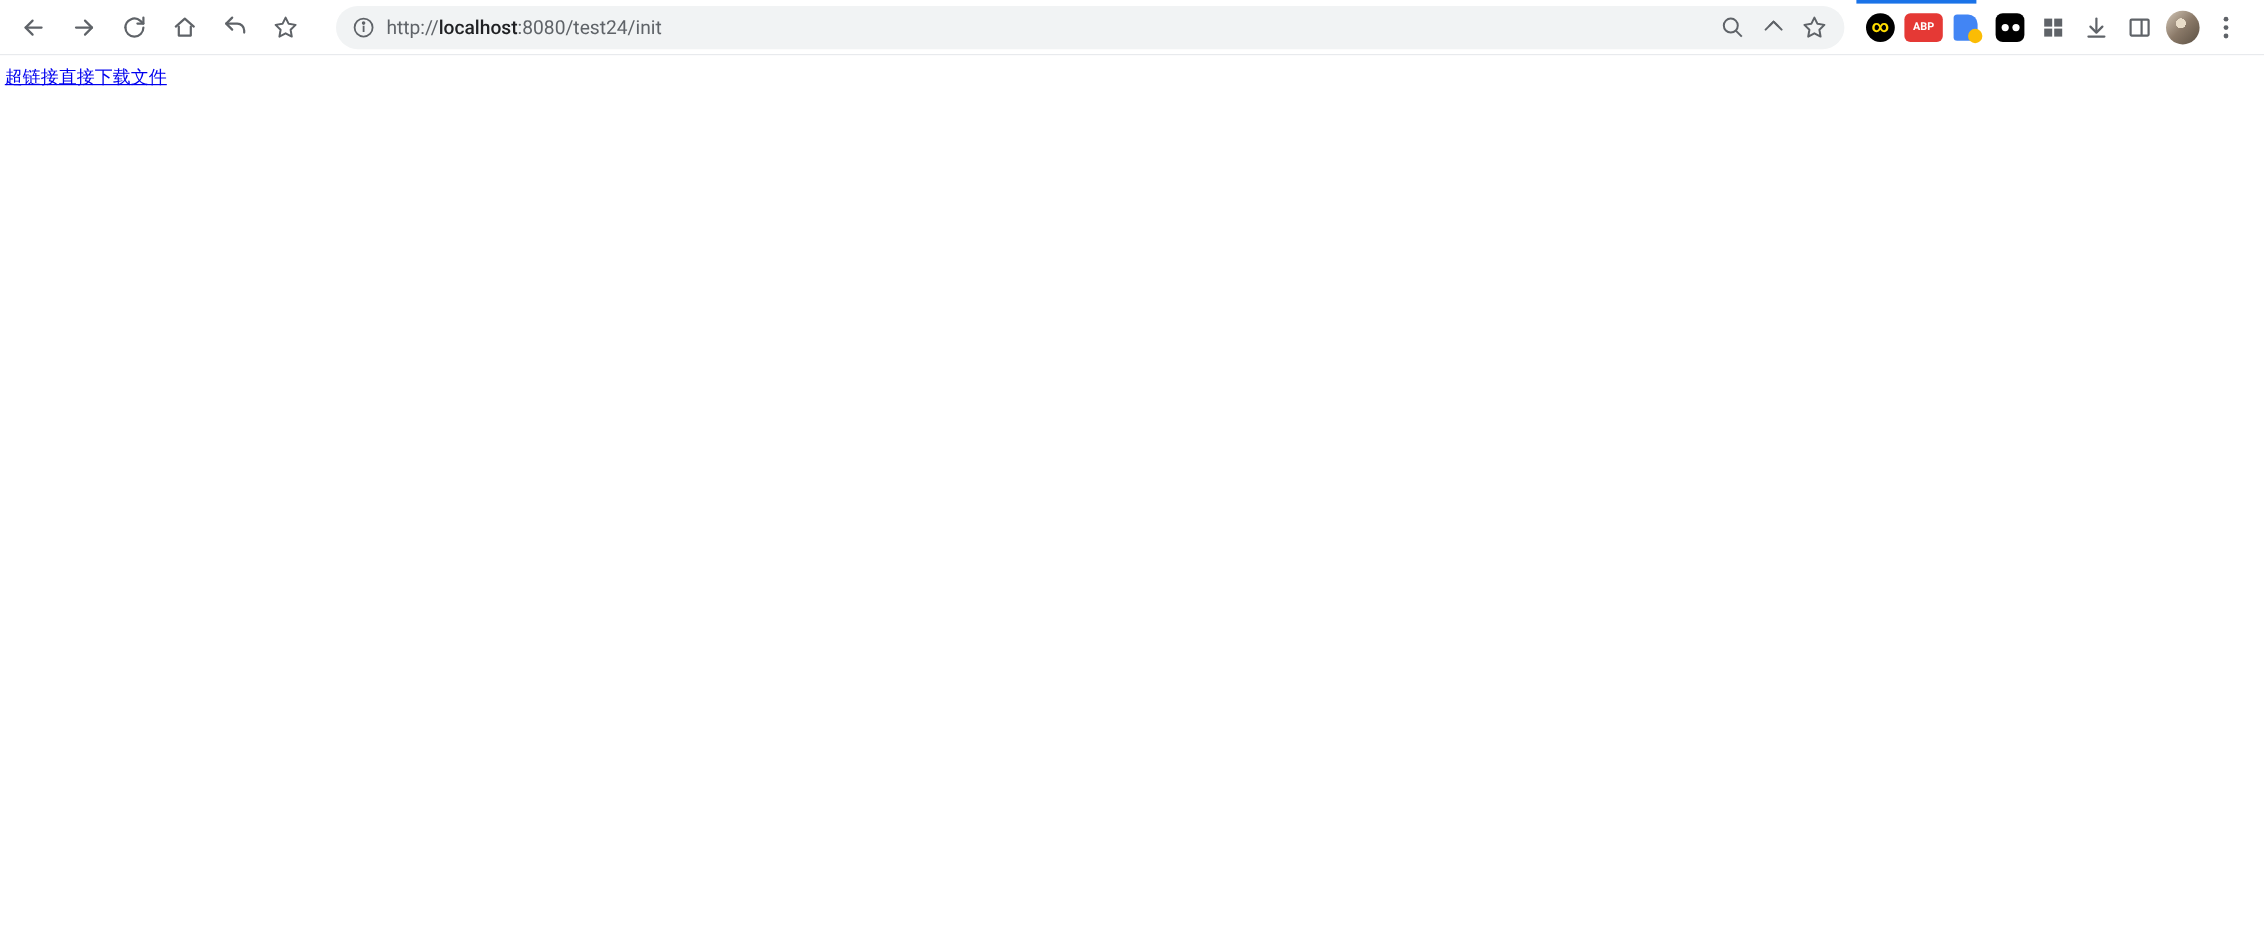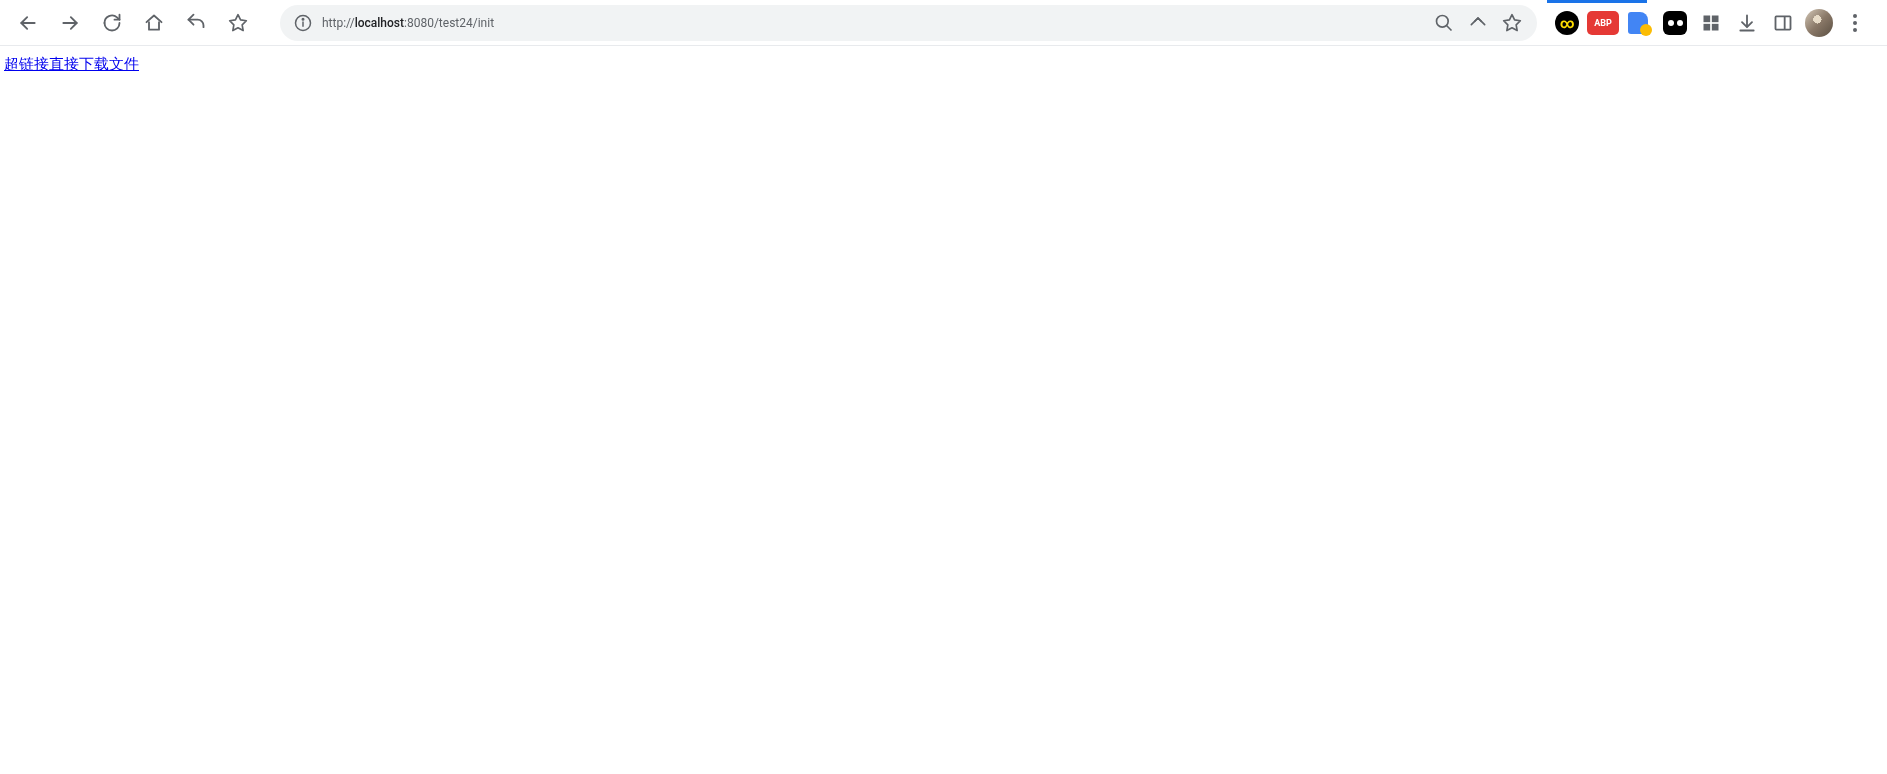--- a/index.html
+++ b/index.html
@@ -54,21 +54,21 @@
       width: 18px;
       height: 18px;
       display: flex;
       align-items: center;
       justify-content: center;
       color: #5f6368;
       flex-shrink: 0;
     }
     .url-display {
       flex: 1;
-      font-size: 12px;
+      font-size: 16px;
       color: #202124;
       white-space: nowrap;
       overflow: hidden;
       border: none;
       background: transparent;
       outline: none;
       font-family: inherit;
     }
     .url-dim {
       color: #5f6368;

